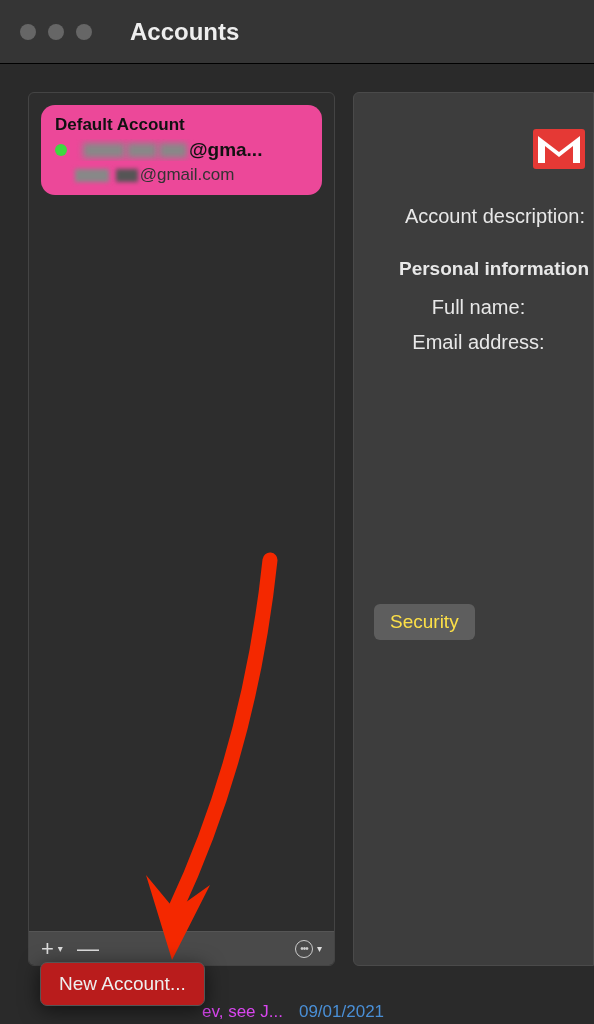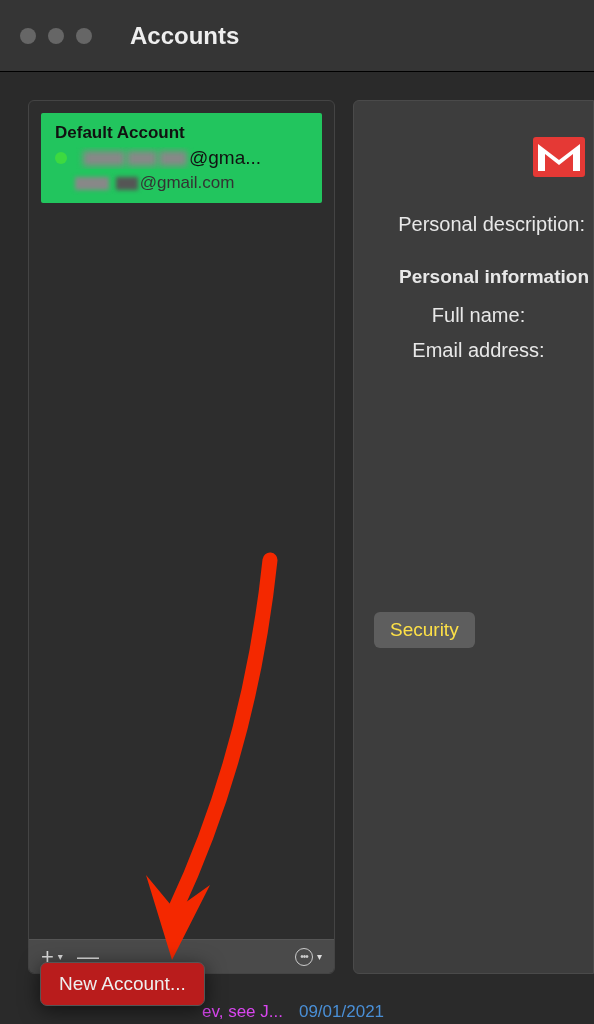--- a/index.html
+++ b/index.html
@@ -9,21 +9,21 @@
       font-family: -apple-system, BlinkMacSystemFont, "Segoe UI", sans-serif;
     }
     body {
       background: #2a2a2a;
       width: 594px;
       height: 1024px;
       overflow: hidden;
       position: relative;
     }
     .titlebar {
-      height: 72px;
+      height: 64px;
       background: #353535;
       display: flex;
       align-items: center;
       padding: 0 20px;
       border-bottom: 1px solid #000;
     }
     .window-controls {
       display: flex;
       gap: 12px;
       align-items: center;
@@ -50,22 +50,22 @@
       width: 307px;
       background: #2d2d2d;
       border: 1px solid #444;
       border-radius: 6px;
       display: flex;
       flex-direction: column;
       position: relative;
     }
     .account-card {
       margin: 12px;
-      background: #22c55e;
-      border-radius: 2px;
+      background: #ec4899;
+      border-radius: 14px;
       padding: 10px 14px;
     }
     .account-default-label {
       color: #111;
       font-size: 17px;
       font-weight: 700;
       margin-bottom: 4px;
     }
     .account-row1 {
       display: flex;
@@ -75,21 +75,21 @@
     .status-dot {
       width: 12px;
       height: 12px;
       border-radius: 50%;
       background: #3dd940;
       flex-shrink: 0;
     }
     .account-email-primary {
       color: #111;
       font-size: 19px;
-      font-weight: 400;
+      font-weight: 700;
       white-space: nowrap;
       overflow: hidden;
       padding-left: 8px;
     }
     .redacted {
       display: inline-block;
       height: 15px;
       vertical-align: middle;
       background: #888;
       filter: blur(3px);
@@ -265,21 +265,21 @@
       </div>
       <div class="tb-btn chevron">▾</div>
     </div>
   </div>
 
   <div class="detail-pane">
     <svg class="gmail-icon" width="52" height="40" viewBox="0 0 52 40">
       <rect x="0" y="0" width="52" height="40" rx="3" fill="#e53935"></rect>
       <path d="M 5 7 L 26 23 L 47 7 L 47 34 L 40 34 L 40 17 L 26 28 L 12 17 L 12 34 L 5 34 Z" fill="#fff"></path>
     </svg>
-    <div class="detail-label">Personal description:</div>
+    <div class="detail-label">Account description:</div>
     <div class="section-header">Personal information</div>
     <div class="field-label">Full name:</div>
     <div class="field-label">Email address:</div>
     <button class="security-button">Security</button>
   </div>
 </div>
 
 <svg class="arrow-annotation" width="170" height="420" viewBox="0 0 170 420">
   <path d="M 140 10 Q 120 200 45 360" stroke="#f42800" stroke-width="15" fill="none" stroke-linecap="round"></path>
   <path d="M 45 360 L 16 325 L 42 410 L 80 335 Z" fill="#f42800"></path>

